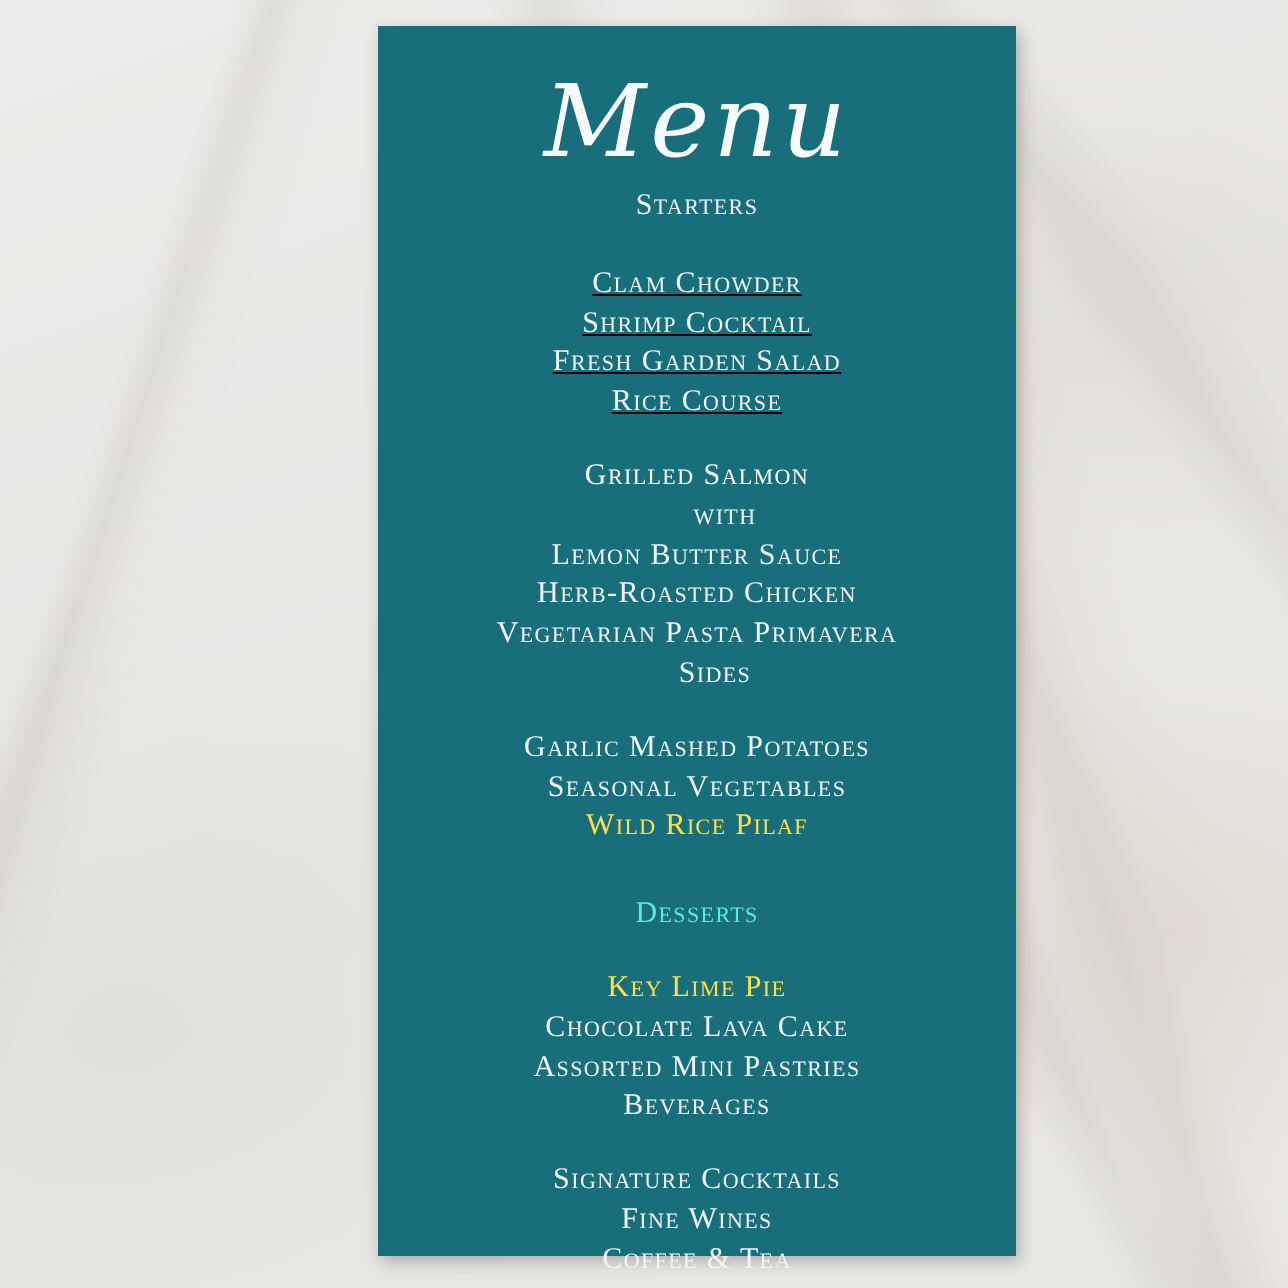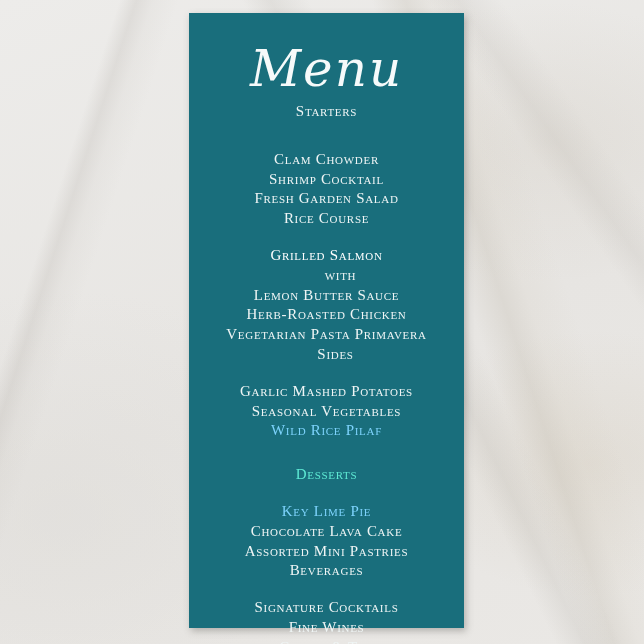--- a/index.html
+++ b/index.html
@@ -26,44 +26,44 @@
       radial-gradient(ellipse 300px 200px at 85% 22%, rgba(205,198,186,0.28), transparent 70%),
       radial-gradient(ellipse 280px 190px at 92% 72%, rgba(208,198,180,0.30), transparent 70%),
       radial-gradient(ellipse 400px 300px at 10% 80%, rgba(220,218,214,0.45), transparent 75%),
       linear-gradient(160deg, #edecea 0%, #e7e5e2 55%, #eae8e5 100%);
   }
   
   .card {
     position: absolute;
     left: 189px;
     top: 13px;
-    width: 275px;
+    width: 319px;
     height: 615px;
     background: #196e7c;
     box-shadow: 2px 3px 7px rgba(110,108,104,0.45);
     box-sizing: border-box;
-    padding-top: 28px;
+    padding-top: 20px;
     text-align: center;
   }
   .menu-title {
     font-family: "DejaVu Serif", "Liberation Serif", serif;
     font-style: italic;
     font-weight: normal;
     font-size: 50px;
     line-height: 56px;
     color: #f6fafa;
     letter-spacing: 2px;
     text-align: center;
   }
   .menu-body {
     margin-top: 5px;
   }
   .menu-group { }
   .menu-group + .menu-group { margin-top: 17px; }
-  .menu-group:nth-child(2) { margin-top: 28px; }
+  .menu-group:nth-child(2) { margin-top: 19px; text-decoration: underline; }
   .menu-line {
     font-variant: small-caps;
     font-size: 15px;
     line-height: 19.8px;
     letter-spacing: 0.7px;
     color: #eff5f5;
     white-space: nowrap;
     text-align: center;
   }
 </style>
@@ -87,25 +87,25 @@
           <div class="menu-line" style="color: #ffffff;">Grilled Salmon</div>
           <div class="menu-line" style="color: rgb(239, 245, 245); margin-left: 28px;">with</div>
           <div class="menu-line" style="color: rgb(239, 245, 245);">Lemon Butter Sauce</div>
           <div class="menu-line" style="color: rgb(239, 245, 245);">Herb-Roasted Chicken</div>
           <div class="menu-line" style="color: rgb(239, 245, 245);">Vegetarian Pasta Primavera</div>
           <div class="menu-line" style="color: rgb(239, 245, 245); margin-left: 18px;">Sides</div>
         </div>
         <div class="menu-group">
           <div class="menu-line" style="color: rgb(239, 245, 245);">Garlic Mashed Potatoes</div>
           <div class="menu-line" style="color: rgb(239, 245, 245);">Seasonal Vegetables</div>
-          <div class="menu-line" style="color: #7dd3fc;">Wild Rice Pilaf</div>
+          <div class="menu-line" style="color: #fde047;">Wild Rice Pilaf</div>
           <div class="menu-line" style="color: #5eead4; margin-top: 24px;">Desserts</div>
         </div>
         <div class="menu-group">
-          <div class="menu-line" style="color: #7dd3fc;">Key Lime Pie</div>
+          <div class="menu-line" style="color: #fde047;">Key Lime Pie</div>
           <div class="menu-line" style="color: rgb(239, 245, 245);">Chocolate Lava Cake</div>
           <div class="menu-line" style="color: rgb(239, 245, 245);">Assorted Mini Pastries</div>
           <div class="menu-line" style="color: rgb(239, 245, 245);">Beverages</div>
         </div>
         <div class="menu-group">
           <div class="menu-line" style="color: rgb(239, 245, 245);">Signature Cocktails</div>
           <div class="menu-line" style="color: rgb(239, 245, 245); text-align: center;">Fine Wines</div>
           <div class="menu-line" style="color: rgb(239, 245, 245); text-align: center;">Coffee &amp; Tea</div>
         </div>
       </div>

